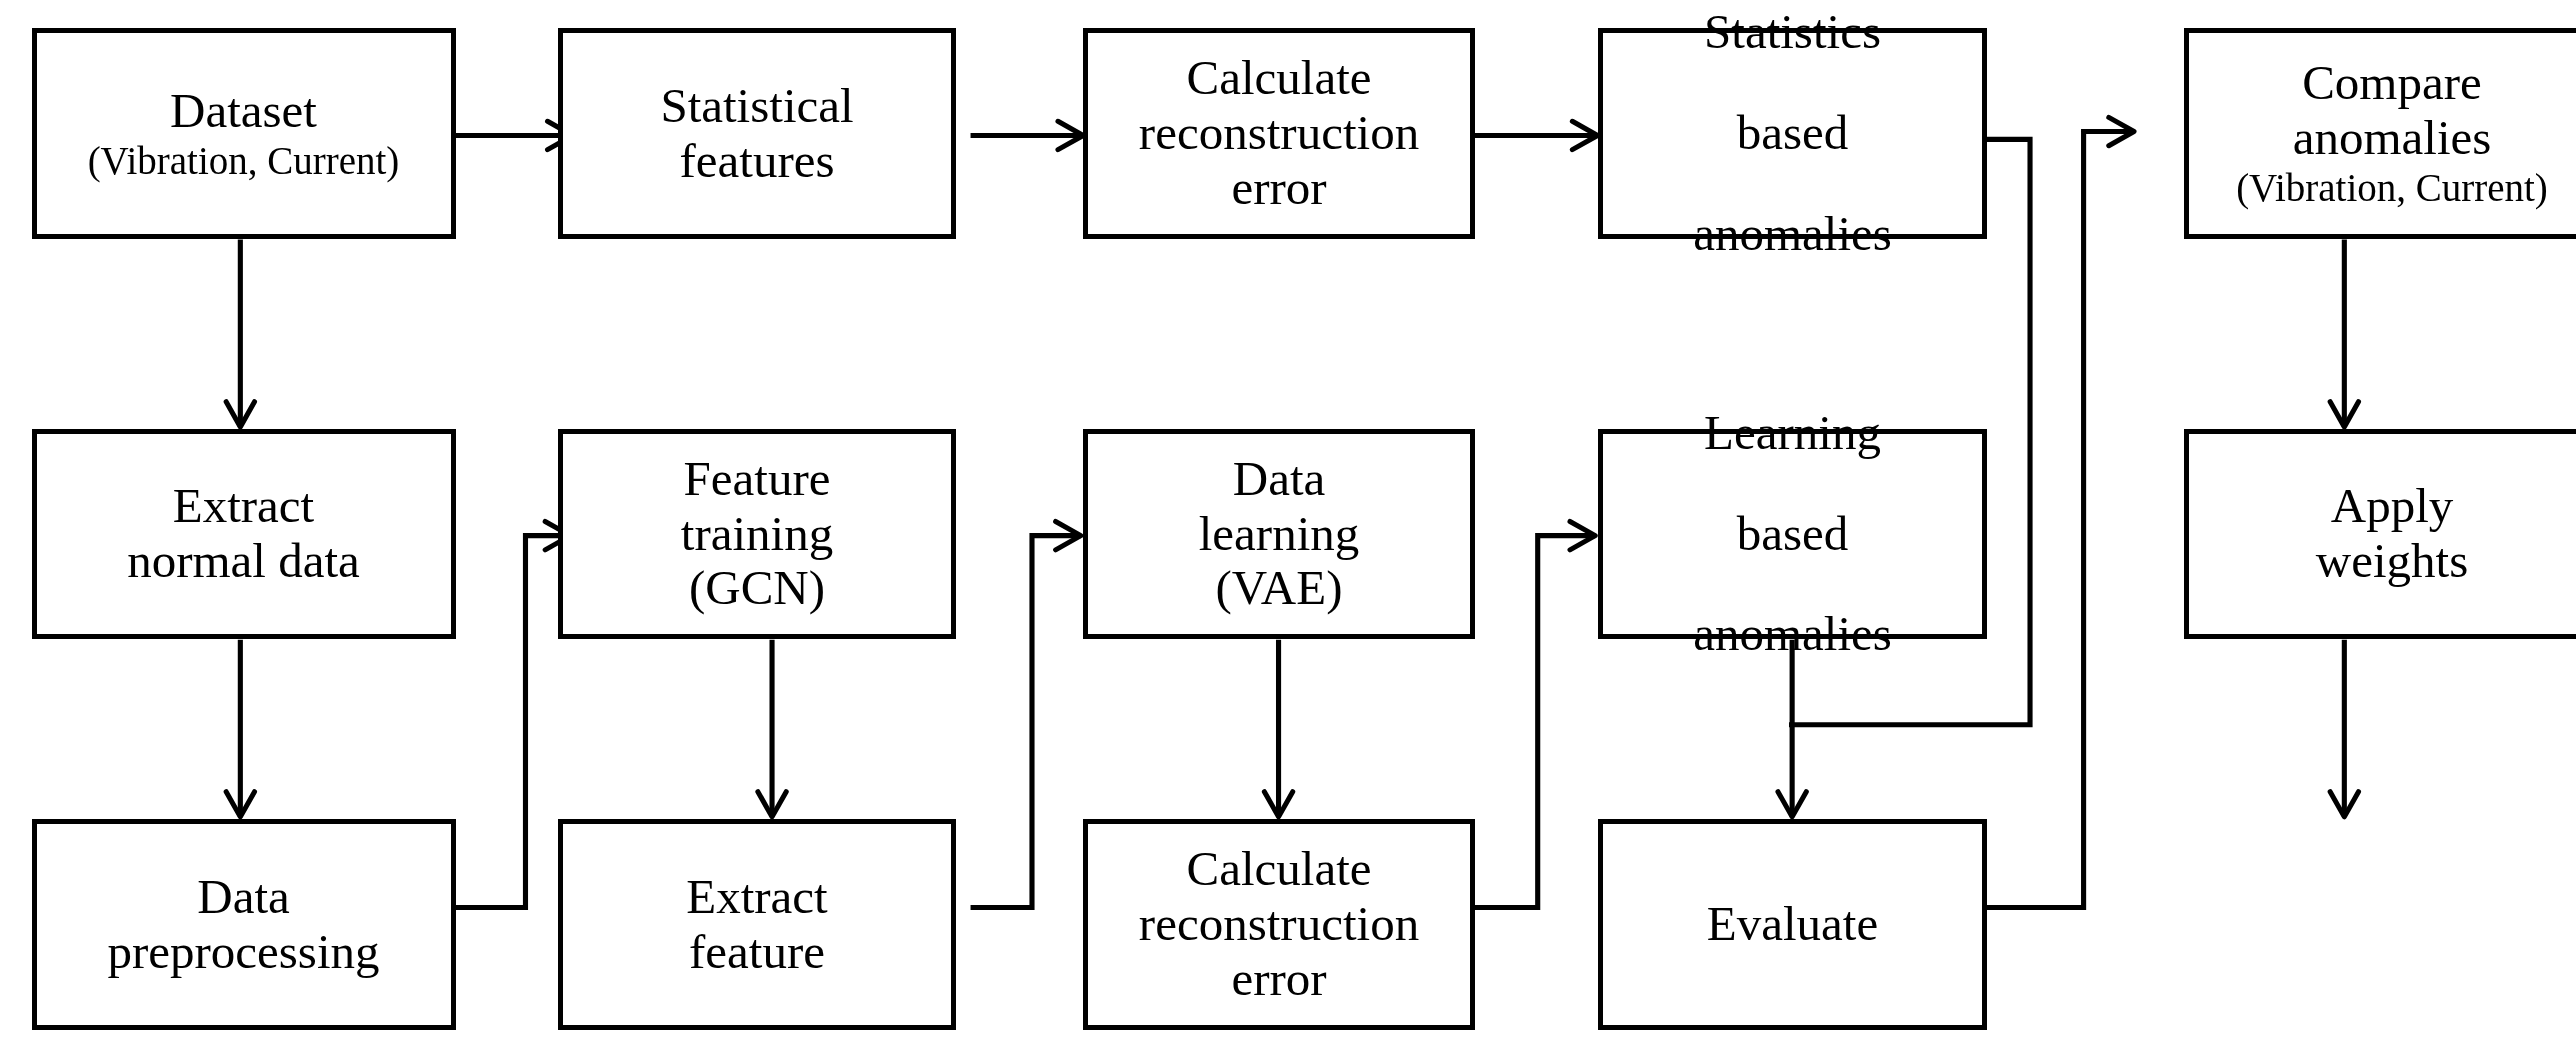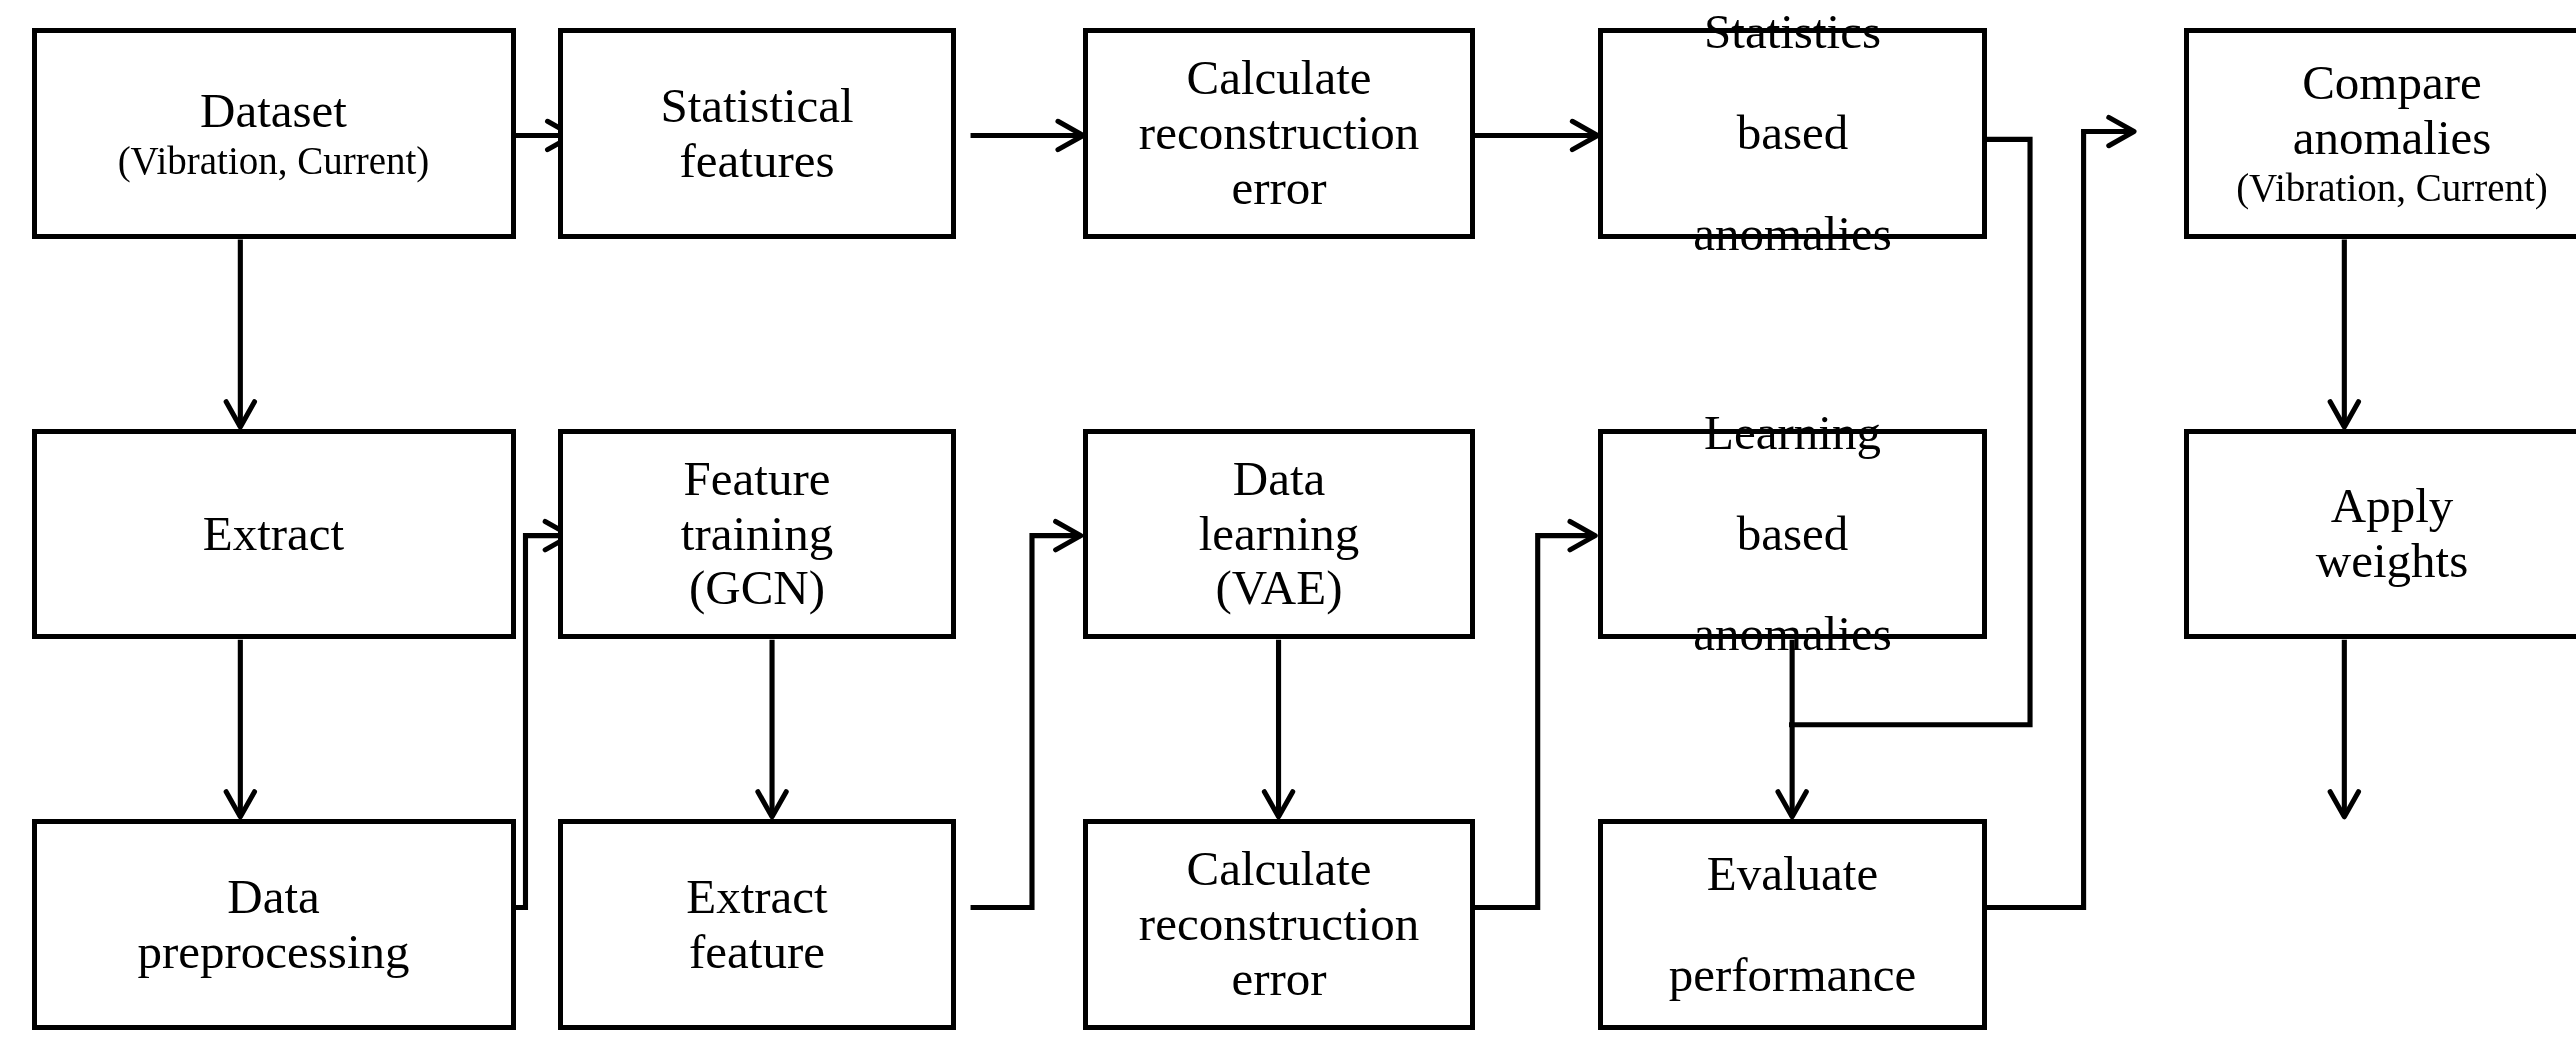--- a/index.html
+++ b/index.html
@@ -42,21 +42,21 @@
   .node .line {
     font-size: 49px;
     line-height: 1.12;
     white-space: nowrap;
   }
   .node .line.sub {
     font-size: 39px;
     line-height: 1.15;
   }
   
-  .c1 { left: 31.5px;   width: 484px; }
+  .c1 { left: 31.5px;   width: 424px; }
   .c2 { left: 558px;  width: 398px; text-align: right; }
   .c3 { left: 1083px; width: 392px; }
   .c4 { left: 1598px; width: 389px; gap: 46px; }
   .c5 { left: 2136px; width: 416px; margin-left: 48px; }
   
   .r1 { top: 28px;   height: 211px; }
   .r2 { top: 429px;  height: 210px; }
   .r3 { top: 819px; height: 211px; }
 </style>
 </head>
@@ -111,20 +111,21 @@
   </div>
 
   <div class="node c5 r1">
     <span class="line">Compare</span>
     <span class="line">anomalies</span>
     <span class="line sub">(Vibration, Current)</span>
   </div>
 
   <div class="node c1 r2">
     <span class="line">Extract</span>
+    <span class="line">normal data</span>
   </div>
 
   <div class="node c2 r2">
     <span class="line">Feature</span>
     <span class="line">training</span>
     <span class="line">(GCN)</span>
   </div>
 
   <div class="node c3 r2">
     <span class="line">Data</span>
@@ -154,18 +155,17 @@
   </div>
 
   <div class="node c3 r3">
     <span class="line">Calculate</span>
     <span class="line">reconstruction</span>
     <span class="line">error</span>
   </div>
 
   <div class="node c4 r3">
     <span class="line">Evaluate</span>
-    <span class="line">performance</span>
   </div>
 
 
 </div>
 
 
 </body></html>

